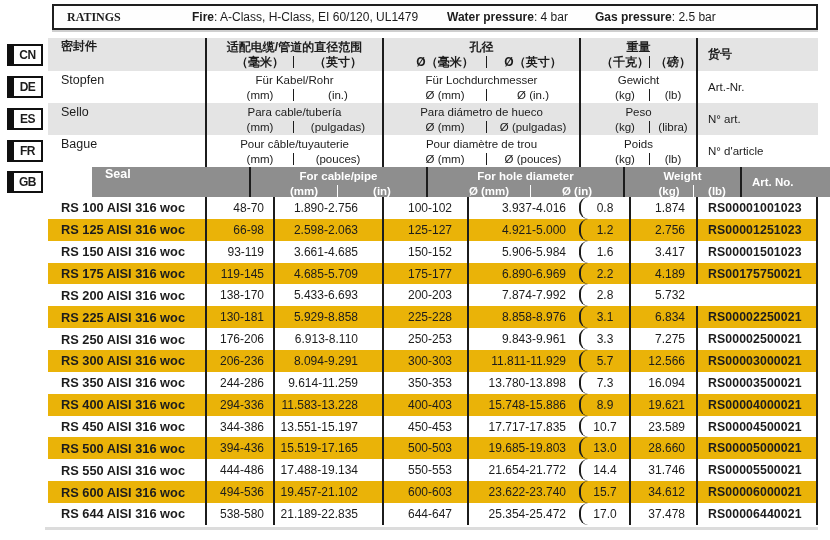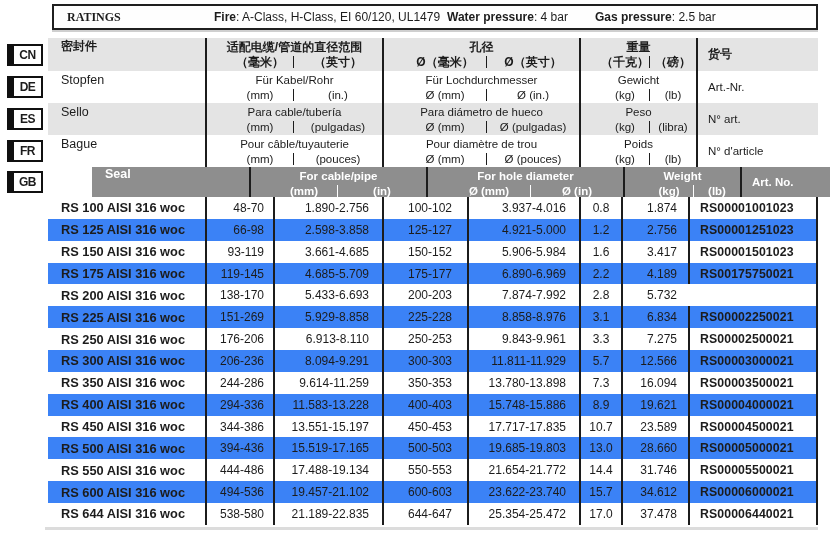--- a/index.html
+++ b/index.html
@@ -6,21 +6,21 @@
   .page{position:relative;width:830px;height:540px;background:#fff;overflow:hidden;
         font-family:"Liberation Sans", sans-serif;color:#1c1c1c;}
 
   
   .ratings{position:absolute;left:52px;top:4px;width:766px;height:26px;box-sizing:border-box;
            border:2px solid #1f1f1f;background:#fefefe;box-shadow:0 2px 0 #cfcfcf;}
   .ratings-title{position:absolute;left:13px;top:50%;transform:translateY(-50%);
                  font-weight:bold;font-size:12px;font-family:Liberation Serif, serif;}
   .r-item{position:absolute;top:50%;transform:translateY(-50%);font-size:12px;white-space:nowrap;}
   .r-item b{font-weight:bold;}
-  .r-fire{left:152px;padding-left:8px;} .r-water{left:393px;} .r-gas{left:541px;}
+  .r-fire{left:130px;padding-left:8px;} .r-water{left:393px;} .r-gas{left:541px;}
 
   
   .table{position:absolute;left:0;top:38px;width:818px;}
   .row{display:flex;align-items:stretch;}
   .gutter{flex:0 0 48px;display:flex;align-items:center;background:#fff;}
   .badge{margin-left:7px;width:36px;height:22px;box-sizing:border-box;background:#fff;
          border:2px solid #101010;border-left-width:7px;display:flex;align-items:center;
          justify-content:center;font-weight:bold;font-size:12px;letter-spacing:-0.5px;}
 
   .cells{flex:1;display:flex;}
@@ -41,29 +41,29 @@
   .g-cable .sl{width:66px;} .g-hole .sl{width:82px;} .g-weight .sl{width:48px;}
   .vbar{width:1px;height:12px;background:#1c1c1c;}
   .gb .vbar{background:#fff;}
   .art-col{width:122px;border-left:2px solid #1c1c1c;display:flex;align-items:center;
            padding-left:10px;font-size:11.5px;}
   .cn .g-title,.cn .g-sub,.cn .seal-col,.cn .art-col{font-size:12px;font-weight:bold;}
 
   
   .data-row{height:21.87px;}
   .data-row .cells{background:#fff;border-right:2px solid #1c1c1c;font-size:12px;}
-  .data-row.shade .cells{background:#3b82f6;}
+  .data-row.shade .cells{background:#eab308;}
   .d{display:flex;align-items:center;box-sizing:border-box;}
   .d+.d{border-left:2px solid #1c1c1c;}
   .d-seal{width:157px;padding-left:13px;font-weight:bold;font-size:12.8px;}
   .d-cmm{width:68px;justify-content:flex-end;padding-right:9px;}
-  .d-cin{width:109px;justify-content:flex-end;padding-right:13px;}
+  .d-cin{width:109px;justify-content:flex-end;padding-right:24px;}
   .d-hmm{width:85px;justify-content:flex-end;padding-right:15px;}
   .d-hin{width:112px;justify-content:flex-end;padding-right:13px;}
-  .d-kg{width:42px;justify-content:center;}
+  .d-kg{width:50px;justify-content:center;border-radius:9px;}
   .d-lb{width:67px;justify-content:flex-end;padding-right:11px;}
   .d-art{width:120px;padding-left:10px;font-weight:bold;font-size:12.3px;letter-spacing:0.1px;}
 
   .bottom-shadow{position:absolute;left:45px;top:527px;width:773px;height:3px;background:#dcdcdc;}
 </style>
 </head>
 <body>
 
 <div class="page">
 
@@ -251,21 +251,21 @@
       <div class="d d-kg">0.8</div>
       <div class="d d-lb">1.874</div>
       <div class="d d-art">RS00001001023</div>
     </div>
   </div>
       <div class="row data-row shade">
     <div class="gutter"></div>
     <div class="cells">
       <div class="d d-seal">RS 125 AISI 316 woc</div>
       <div class="d d-cmm">66-98</div>
-      <div class="d d-cin">2.598-3.858</div>
+      <div class="d d-cin">2.598-2.063</div>
       <div class="d d-hmm">125-127</div>
       <div class="d d-hin">4.921-5.000</div>
       <div class="d d-kg">1.2</div>
       <div class="d d-lb">2.756</div>
       <div class="d d-art">RS00001251023</div>
     </div>
   </div>
       <div class="row data-row">
     <div class="gutter"></div>
     <div class="cells">
@@ -301,21 +301,21 @@
       <div class="d d-hmm">200-203</div>
       <div class="d d-hin">7.874-7.992</div>
       <div class="d d-kg">2.8</div>
       <div class="d d-lb">5.732</div>
     </div>
   </div>
       <div class="row data-row shade">
     <div class="gutter"></div>
     <div class="cells">
       <div class="d d-seal">RS 225 AISI 316 woc</div>
-      <div class="d d-cmm">151-269</div>
+      <div class="d d-cmm">130-181</div>
       <div class="d d-cin">5.929-8.858</div>
       <div class="d d-hmm">225-228</div>
       <div class="d d-hin">8.858-8.976</div>
       <div class="d d-kg">3.1</div>
       <div class="d d-lb">6.834</div>
       <div class="d d-art">RS00002250021</div>
     </div>
   </div>
       <div class="row data-row">
     <div class="gutter"></div>

